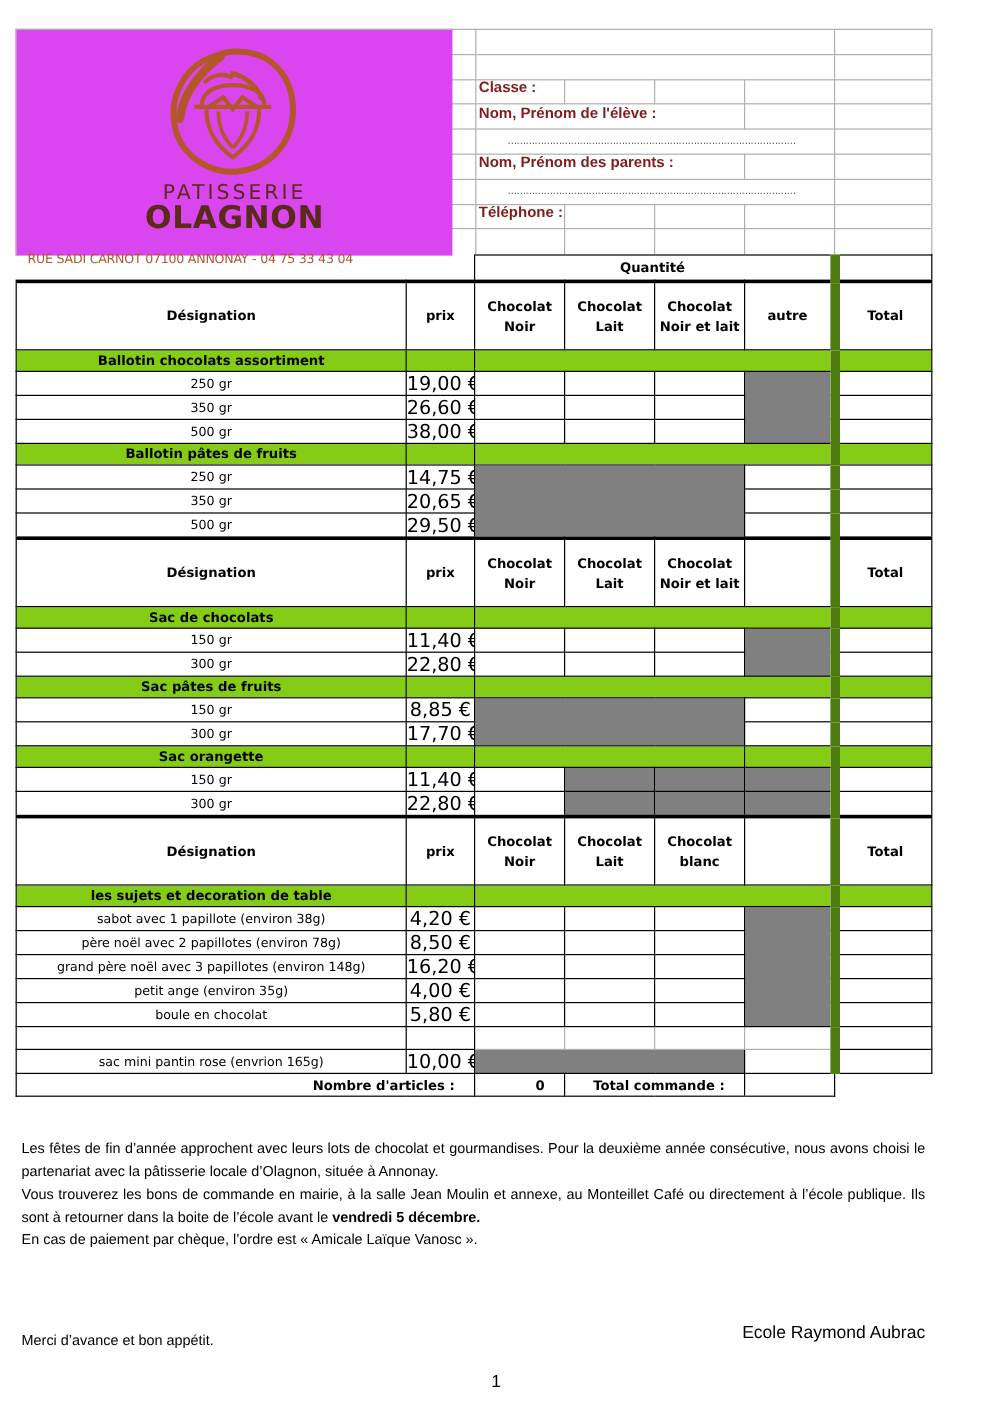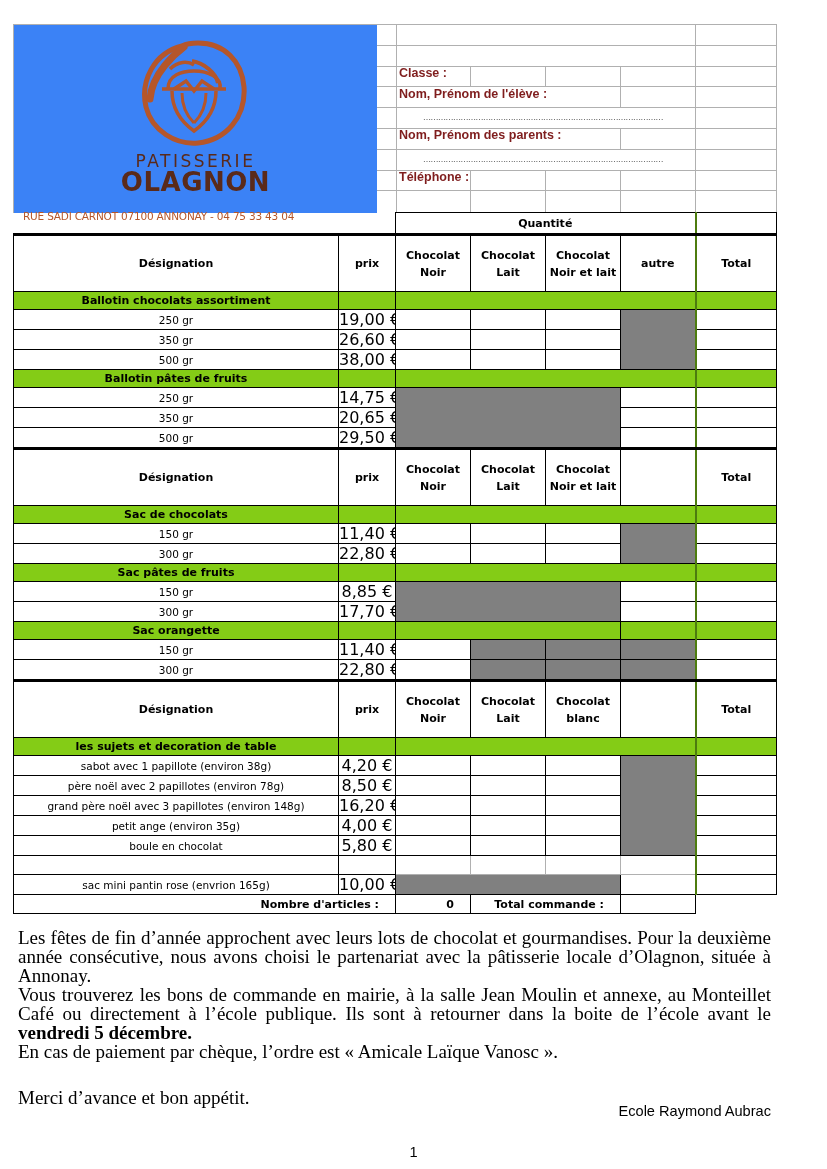--- a/index.html
+++ b/index.html
@@ -1,45 +1,45 @@
 <!DOCTYPE html>
 <html><head>
 <meta charset="utf-8">
 <style>
   html, body { margin:0; padding:0; background:#ffffff; }
   body { width:827px; height:1169px; position:relative; overflow:hidden; font-family:"DejaVu Sans", sans-serif; color:#000; }
 
   
   #hdr { position:absolute; left:13px; top:24px; width:763px; height:188px; }
   .hgrid { position:absolute; border-color:#b0b0b0; border-style:solid; border-width:0; }
-  .logo-box { position:absolute; left:0; top:0; width:363px; height:188px; border-left:1px solid #b0b0b0; border-top:1px solid #b0b0b0; background:#3b82f6; }
+  .logo-box { position:absolute; left:0; top:0; width:363px; height:188px; border-left:1px solid #b0b0b0; border-top:1px solid #b0b0b0; background:#d946ef; }
   .logo-svg { position:absolute; left:118px; top:14px; }
   .logo-pat { position:absolute; left:0; width:363px; top:126px; text-align:center; font-family:"DejaVu Sans", sans-serif; font-size:17px; letter-spacing:2.5px; color:#5a2a1a; }
   .logo-ola { position:absolute; left:0; width:363px; top:142px; text-align:center; font-family:"DejaVu Sans", sans-serif; font-size:26px; font-weight:bold; letter-spacing:0.5px; color:#5a2a1a; }
   .logo-addr { position:absolute; left:10px; top:186px; width:370px; font-family:"DejaVu Sans", sans-serif; font-size:10.5px; color:#b5562a; white-space:nowrap; letter-spacing:-0.2px; }
   .title { position:absolute; left:383px; top:4px; width:300px; text-align:center; font-family:"Liberation Sans", sans-serif; font-weight:bold; font-size:34px; color:#7b4a23; }
   .flabel { position:absolute; left:386px; font-family:Liberation Sans, sans-serif; font-weight:bold; font-size:12.5px; color:#7f1d1d; white-space:nowrap; }
   .dots { position:absolute; left:410px; font-size:8px; color:#555; letter-spacing:-0.5px; white-space:nowrap; overflow:hidden; width:250px; }
 
   
   table.order { position:absolute; left:13px; top:212px; border-collapse:collapse; table-layout:fixed; width:763px; font-family:"DejaVu Sans", sans-serif; }
   table.order td { border:1.5px solid #000; padding:0; height:18px; font-size:10.5px; text-align:center; overflow:hidden; white-space:nowrap; }
   table.order td.b { font-weight:bold; }
   table.order tr.hd td { height:55px; font-weight:bold; font-size:11px; line-height:17px; white-space:normal; }
   table.order tr.cat td { background:#84cc16; font-weight:bold; font-size:11px; height:17px; }
   table.order td.gray { background:#808080; }
   table.order td.price { font-size:16px; }
   table.order td.ltgrid { border-color:#b0b0b0; }
-  table.order td.thick-r { border-right:2px solid #4d7c0f; }
+  table.order td.thick-r { border-right:8px solid #4d7c0f; }
   table.order tr.q td { height:20px; font-weight:bold; font-size:11px; }
   table.order tr.sum td { font-weight:bold; font-size:11px; }
   table.order td.right { text-align:right; padding-right:16px; }
 
   
-  .para { position:absolute; left:18px; width:753px; font-family:Liberation Serif, serif; font-size:19px; line-height:19px; text-align:justify; }
+  .para { position:absolute; left:18px; width:753px; font-family:Liberation Sans, sans-serif; font-size:12px; line-height:19px; text-align:justify;margin-top:20px; }
   .sig { position:absolute; right:56px; font-family:"Liberation Sans", sans-serif; font-size:14.6px; }
   .pageno { position:absolute; left:0; width:827px; text-align:center; top:1144px; font-family:"Liberation Sans", sans-serif; font-size:14.6px; }
 </style>
 </head>
 <body>
 
 <div id="hdr">
 
   <div class="hgrid" style="left:363px;top:0;width:400px;height:188px;border-top-width:1px;border-right-width:1px;"></div>
   <div class="hgrid" style="left:363px;top:21px;width:400px;border-top-width:1px;"></div>

